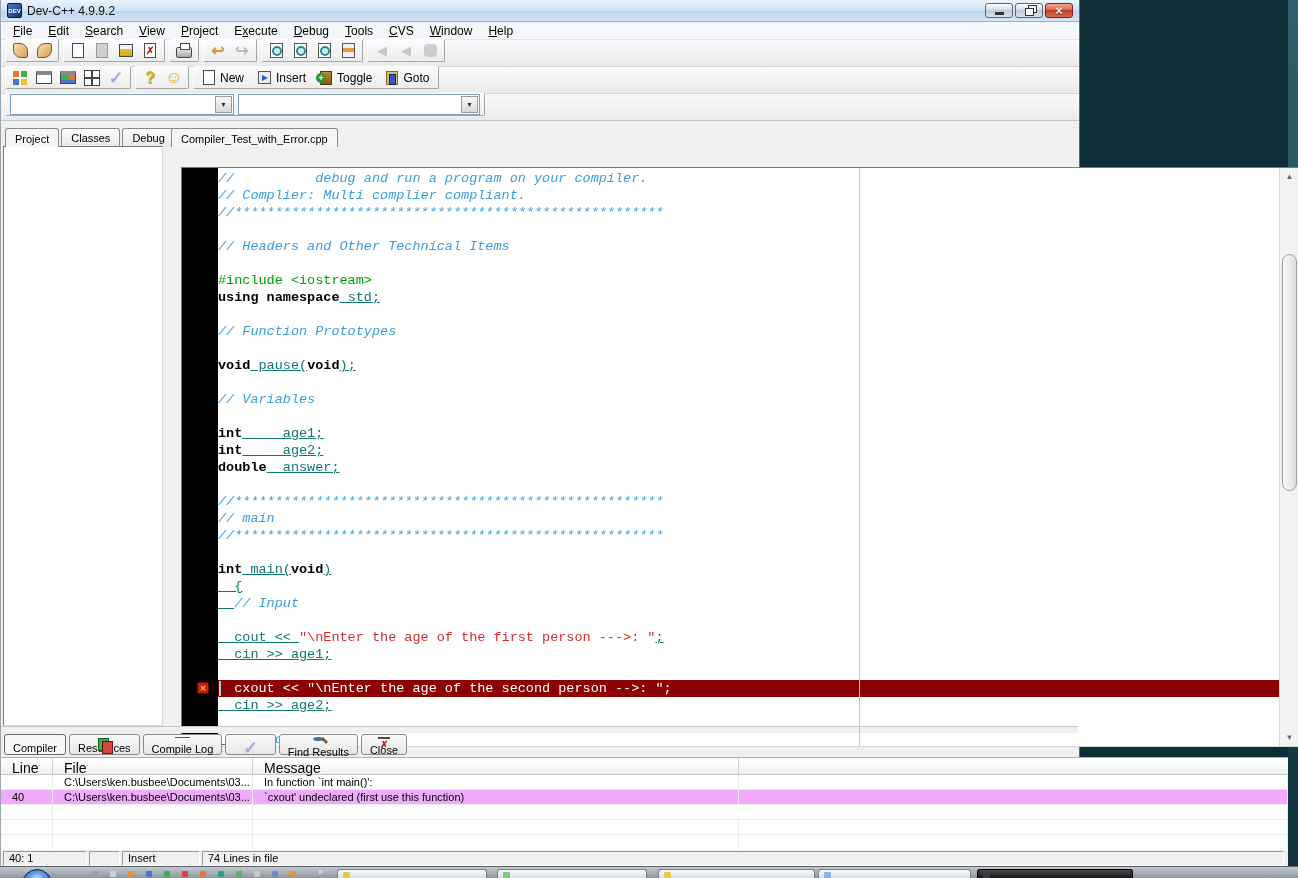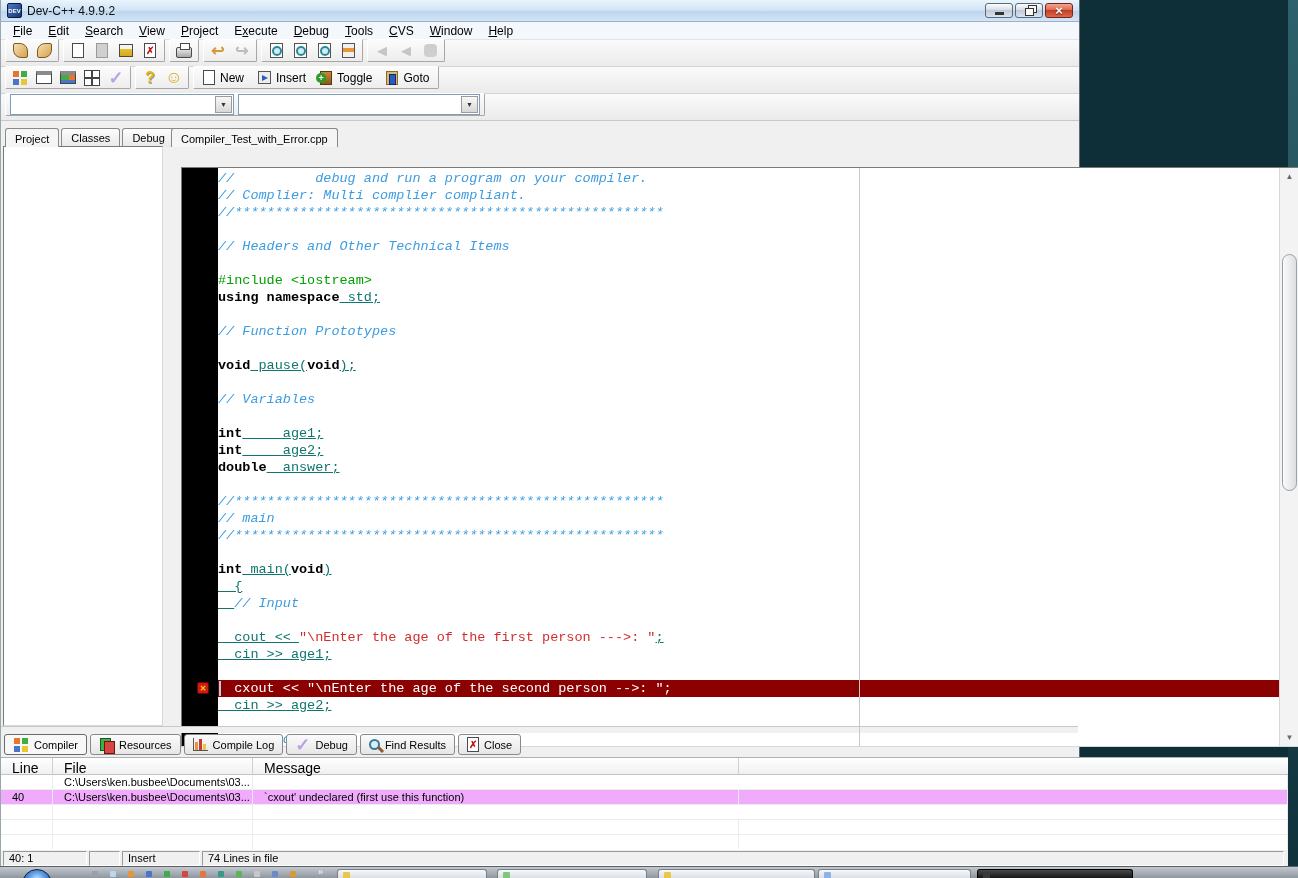--- a/index.html
+++ b/index.html
@@ -147,21 +147,21 @@
   .sbtn { position:absolute; left:0; right:0; height:17px; display:flex; align-items:center; justify-content:center;
     font-size:8px; color:#6a6a6a; background:#f3f3f3; }
   .sbtn.up { top:0; } .sbtn.down { bottom:0; }
   .sthumb { position:absolute; left:2px; right:2px; top:86px; height:237px; border:1px solid #9aa0a6;
     border-radius:8px; background:linear-gradient(90deg,#fafafa,#dcdfe2); }
 
   
   .hsplitter { position:absolute; left:0; right:1px; top:726px; height:7px; background:#f0f0f0; border-top:1px solid #c8c8c8; }
   .btabs { position:absolute; top:733px; left:0; height:23px; display:flex; padding-left:3px; align-items:center; }
   .btab { display:flex; align-items:center; gap:5px; border:1px solid #898989; border-radius:3px;
-    background:linear-gradient(#fbfbfb,#e6e6e6); padding:2px 8px; margin-right:3px; font-size:11px; height:21px; }
+    background:linear-gradient(#fbfbfb,#e6e6e6); padding:2px 8px; margin-right:3px; font-size:11px; height:21px;flex-direction:column; }
   .btab.active { background:#f8f8f8; border-color:#6a6a6a; }
 
   
   .etable { position:absolute; top:757px; left:0; width:1287px; height:92px; background:#fff; border-top:1px solid #b0b0b0; }
   .thead { display:flex; height:17px; background:linear-gradient(#ffffff,#eef0f2); border-bottom:1px solid #c4c4c4; font-size:14px; }
   .th { border-right:1px solid #d0d0d0; padding:2px 4px 0 11px; }
   .col-line { width:52px; } .col-file { width:200px; } .col-msg { width:486px; } .col-rest { flex:1; border-right:none; }
   .tr { display:flex; height:15px; font-size:11px; line-height:14px; border-bottom:1px solid #ececec; }
   .tr.hl { background:#f0abfc; }
   .td { border-right:1px solid #ececec; padding:0 4px 0 11px; overflow:hidden; white-space:nowrap; }
@@ -400,20 +400,21 @@
       <div class="thead">
         <div class="th col-line">Line</div>
         <div class="th col-file">File</div>
         <div class="th col-msg">Message</div>
         <div class="th col-rest"></div>
       </div>
       <div id="tbody">
           <div class="tr">
             <div class="td col-line"></div>
             <div class="td col-file">C:\Users\ken.busbee\Documents\03...</div>
+            <div class="td col-msg">In function `int main()':</div>
             <div class="td col-rest"></div>
           </div>
           <div class="tr hl">
             <div class="td col-line">40</div>
             <div class="td col-file">C:\Users\ken.busbee\Documents\03...</div>
             <div class="td col-msg">`cxout' undeclared (first use this function)</div>
             <div class="td col-rest"></div>
           </div>
           <div class="tr">
             <div class="td col-line"></div>

